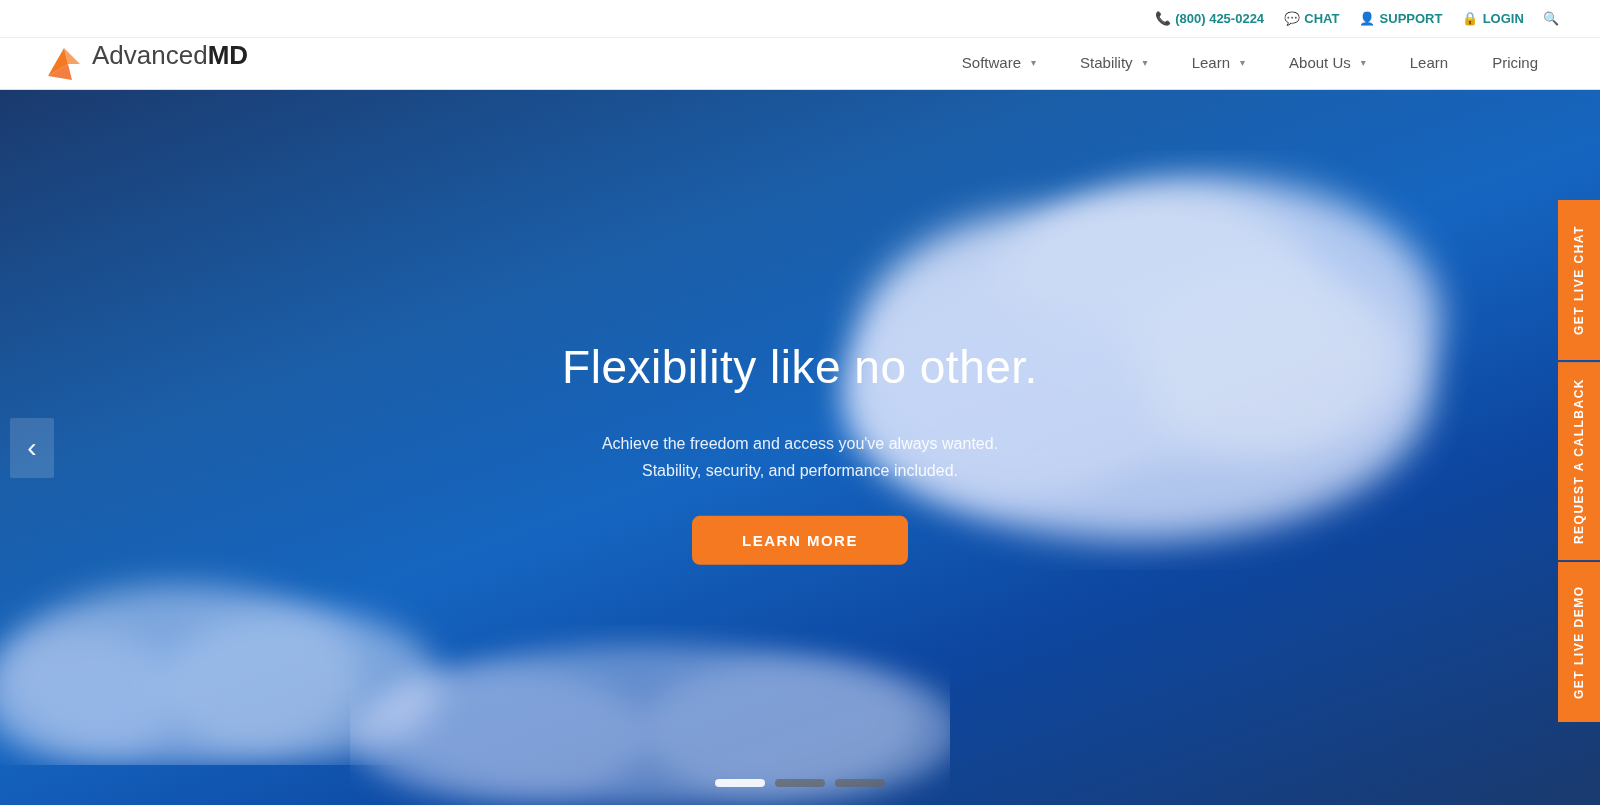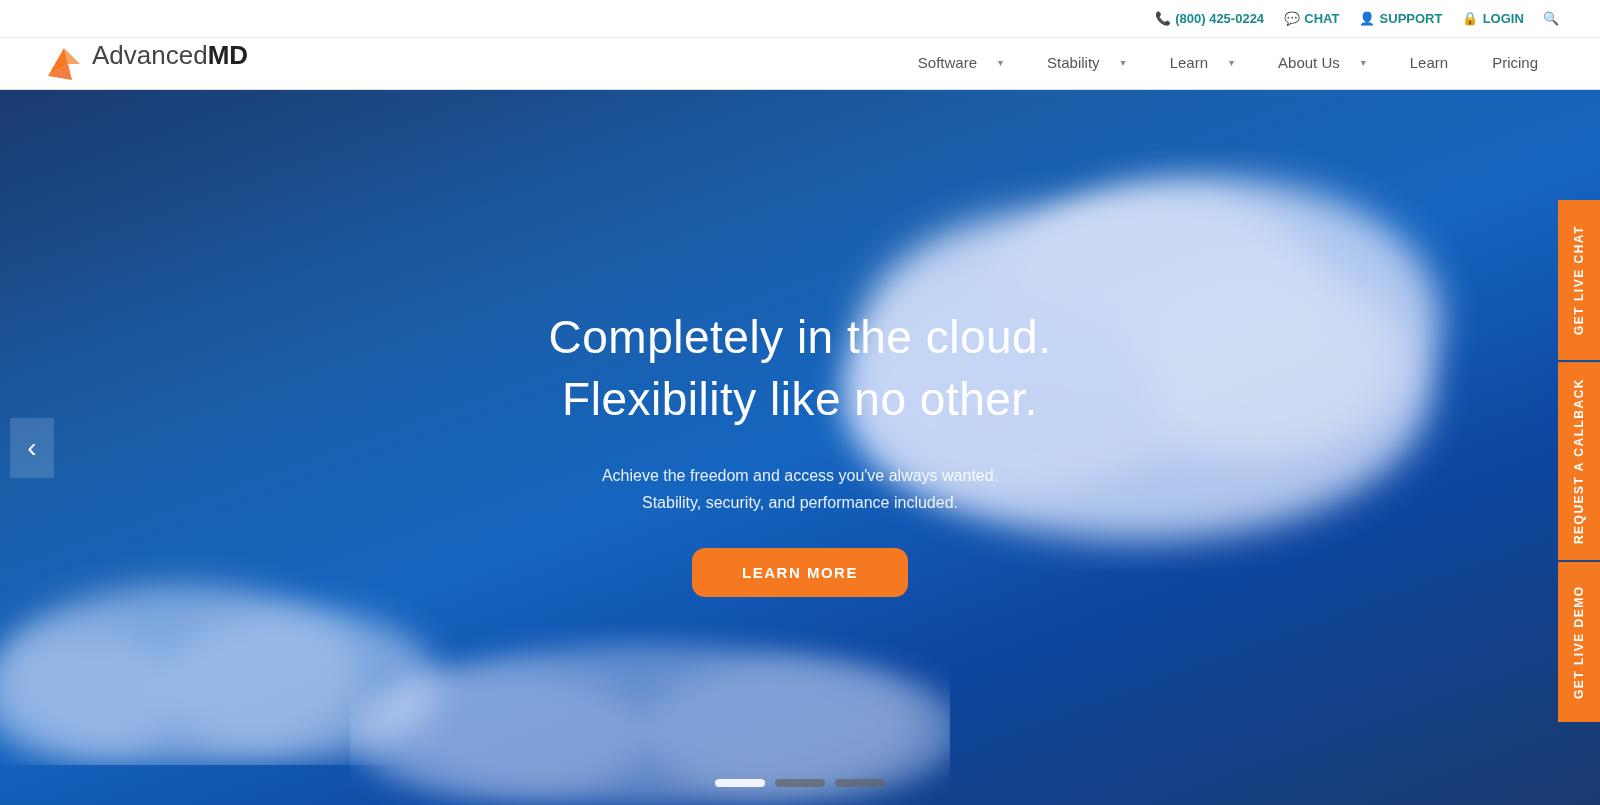--- a/index.html
+++ b/index.html
@@ -52,21 +52,21 @@
       gap: 0;
       list-style: none;
     }
     .nav-links li a {
       text-decoration: none;
       color: #555;
       font-size: 15px;
       padding: 0 22px;
       display: flex;
       align-items: center;
-      gap: 21px;
+      gap: 10px;
       height: 52px;
       border-bottom: 3px solid transparent;
       text-align: center;
     }
     .chevron {
       font-size: 10px;
       color: #888;
     }
 
     
@@ -138,21 +138,21 @@
       margin-bottom: 32px;
     }
     .hero-btn {
       display: inline-block;
       background: #f47920;
       color: #fff;
       font-size: 15px;
       font-weight: 700;
       letter-spacing: 1.5px;
       padding: 16px 50px;
-      border-radius: 13px;
+      border-radius: 8px;
       text-decoration: none;
       cursor: pointer;
       border: none;
     }
 
     
     .hero-arrow {
       position: absolute;
       top: 50%;
       transform: translateY(-50%);
@@ -337,21 +337,20 @@
           <feGaussianBlur stdDeviation="14"></feGaussianBlur>
         </filter>
       </defs>
       <ellipse cx="300" cy="100" rx="270" ry="80" fill="rgba(205,218,248,0.68)" filter="url(#blur3)"></ellipse>
       <ellipse cx="150" cy="110" rx="150" ry="65" fill="rgba(210,220,250,0.65)" filter="url(#blur3)"></ellipse>
       <ellipse cx="450" cy="105" rx="160" ry="70" fill="rgba(212,222,250,0.65)" filter="url(#blur3)"></ellipse>
     </svg>
   </div>
 
   <div class="hero-content">
-    <h1 class="hero-title-1">Completely in the cloud.</h1>
     <h1 class="hero-title-2">Flexibility like no other.</h1>
     <p class="hero-sub">
       <span>Achieve the freedom and access you've always wanted.</span><br>
       <span>Stability, security, and performance included.</span>
     </p>
     <button class="hero-btn">LEARN MORE</button>
   </div>
 
   <button class="hero-arrow left">
     <span>‹</span>

